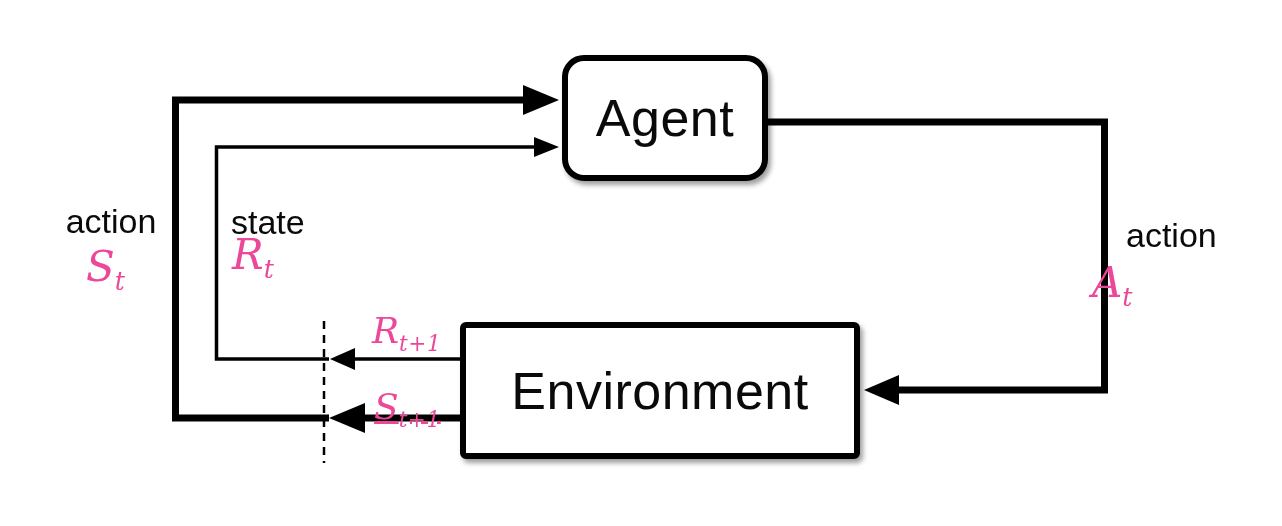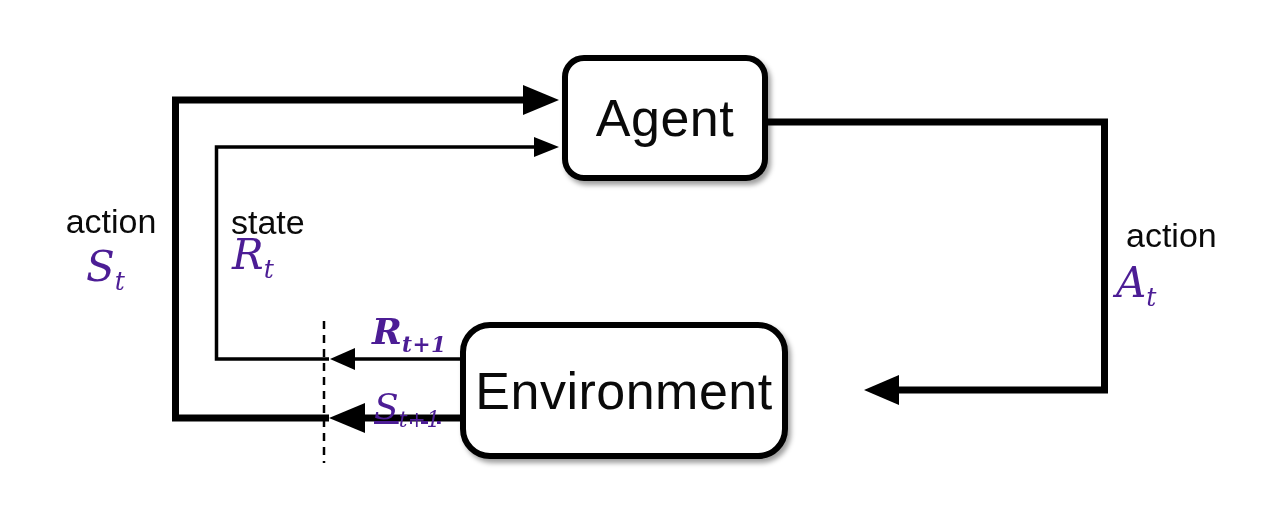--- a/index.html
+++ b/index.html
@@ -32,61 +32,61 @@
     align-items: center;
     justify-content: center;
     box-sizing: border-box;
   }
   #agent-node {
     left: 562px; top: 55px;
     width: 206px; height: 126px;
   }
   #environment-node {
     left: 460px; top: 322px;
-    width: 328px; height: 137px;
-    border-radius: 30px;
+    width: 400px; height: 137px;
+    border-radius: 6px;
   }
   .node-label {
     font-size: 52px;
     font-weight: 400;
     color: #0a0a0a;
     letter-spacing: 0.5px;
     white-space: nowrap;
   }
   .word-label {
     position: absolute;
     font-size: 34px;
     color: #0a0a0a;
     white-space: nowrap;
   }
   .math-label {
     position: absolute;
     font-family: "DejaVu Serif", serif;
     font-style: italic;
     font-size: 42px;
-    color: #4c1d95;
+    color: #ec4899;
     white-space: nowrap;
   }
   .math-label sub {
     font-size: 60%;
     font-style: italic;
     line-height: 0;
     vertical-align: -0.35em;
     letter-spacing: 0.5px;
   }
   .math-small {
     font-size: 36px;
   }
   #state-word   { left: 63px;  top: 202px; width: 96px; text-align: center; }
   #state-sym    { left: 86px;  top: 242px; }
   #reward-word  { left: 231px; top: 203px; }
   #reward-sym   { left: 232px; top: 230px; }
   #action-word  { left: 1118px; top: 216px; margin-left: 8px; }
-  #action-sym   { left: 1116px; top: 258px; }
-  #next-reward-sym { left: 372px; top: 310px; font-weight: bold; }
+  #action-sym   { left: 1092px; top: 258px; }
+  #next-reward-sym { left: 372px; top: 310px; }
   #next-state-sym  { left: 374px; top: 386px; text-decoration: underline; }
 </style>
 </head>
 <body>
 
 <div id="stage">
 
   <svg id="wires" viewBox="0 0 1282 526" xmlns="http://www.w3.org/2000/svg">
 
     <path d="M 329 418 H 175.5 V 100 H 526" fill="none" stroke="#000000" stroke-width="7" stroke-linejoin="miter"></path>

